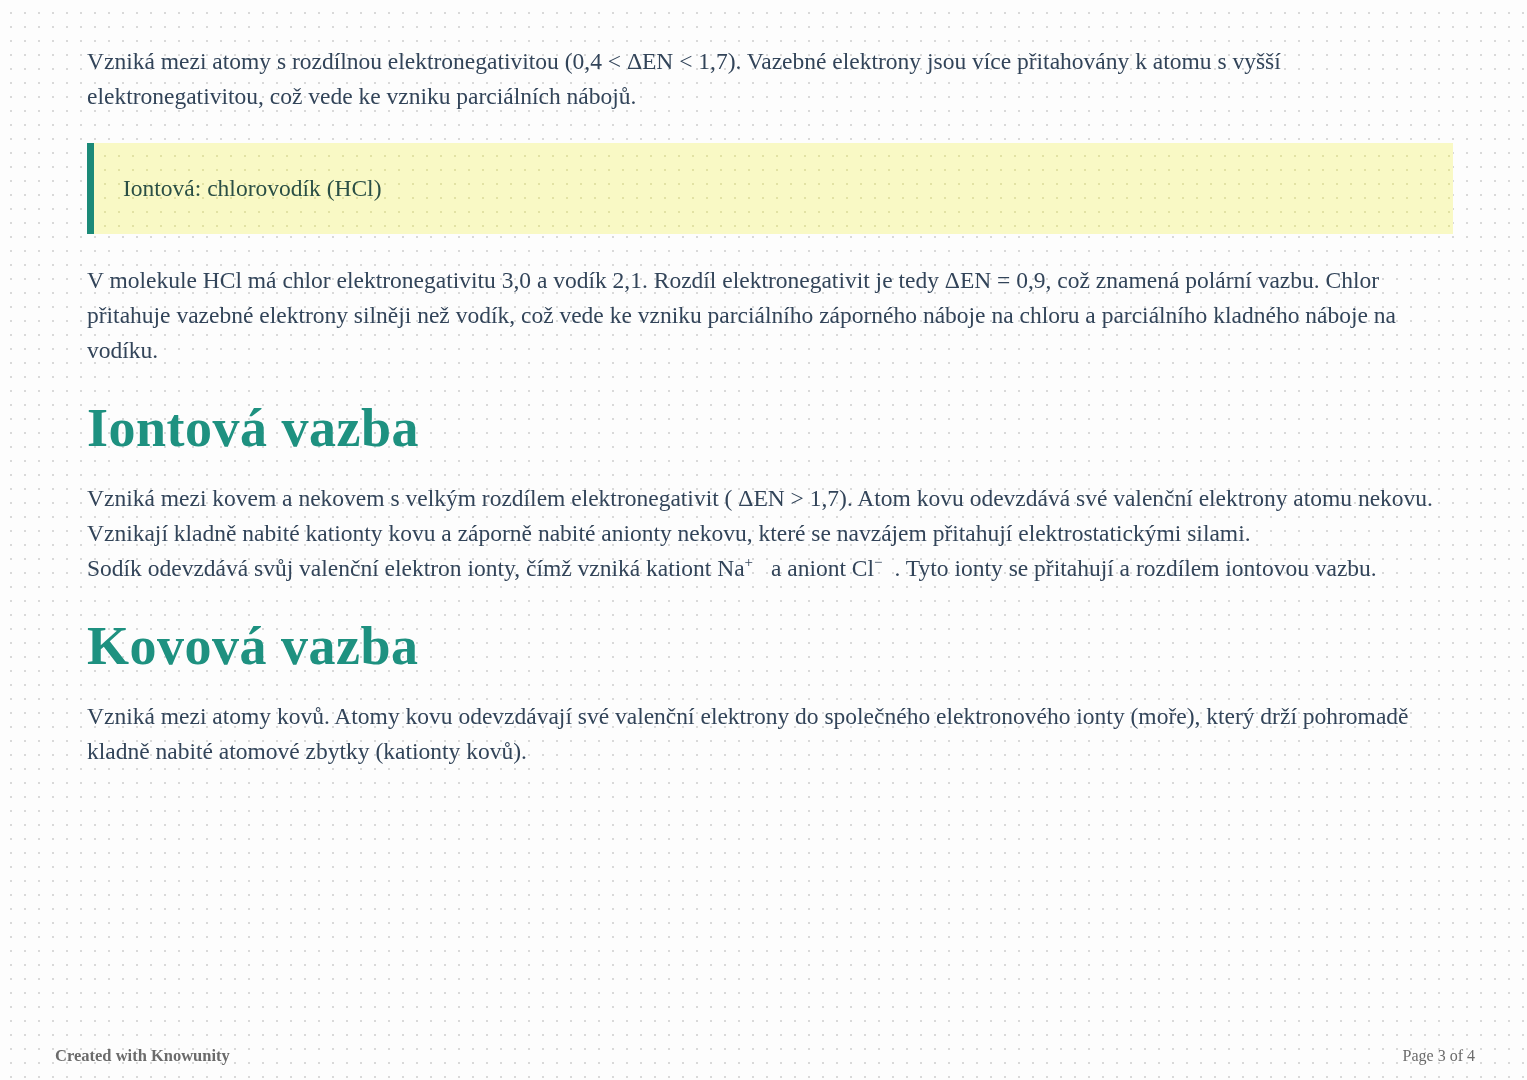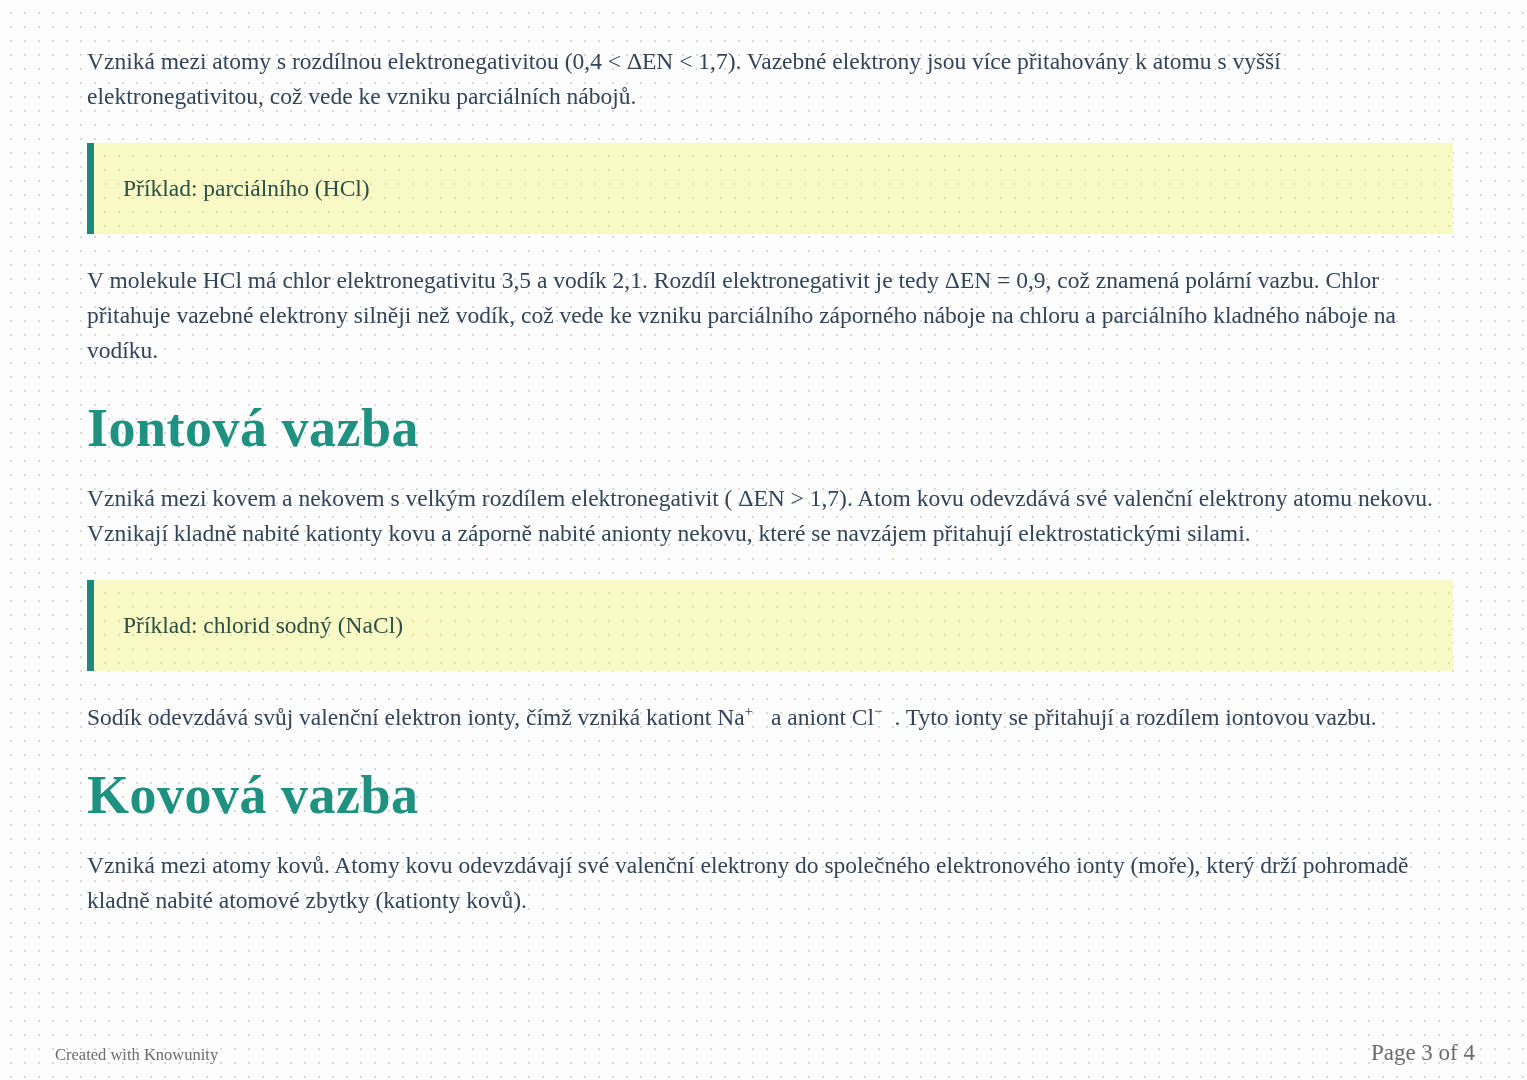--- a/index.html
+++ b/index.html
@@ -64,50 +64,47 @@
     position: absolute;
     left: 55px;
     right: 52px;
     bottom: 14px;
     display: flex;
     justify-content: space-between;
     align-items: baseline;
   }
   .footer .created {
     font-size: 16.5px;
-    font-weight: 400;
+    font-weight: 700;
     color: #6b6b6b;
   }
   .footer .pagenum {
-    font-size: 23px;
+    font-size: 16px;
     font-weight: 400;
     color: #6b6b6b;
   }
 </style>
 </head>
 <body>
 
 <div class="page">
   <main class="content">
 
     <p class="body-para">Vzniká mezi atomy s rozdílnou elektronegativitou (0,4 &lt; ΔEN &lt; 1,7). Vazebné elektrony jsou více přitahovány k atomu s vyšší elektronegativitou, což vede ke vzniku parciálních nábojů.</p>
 
     <div class="callout">
-      <p>Příklad: parciálního (HCl)</p>
+      <p>Iontová: chlorovodík (HCl)</p>
     </div>
 
-    <p class="body-para">V molekule HCl má chlor elektronegativitu 3,5 a vodík 2,1. Rozdíl elektronegativit je tedy ΔEN = 0,9, což znamená polární vazbu. Chlor přitahuje vazebné elektrony silněji než vodík, což vede ke vzniku parciálního záporného náboje na chloru a parciálního kladného náboje na vodíku.</p>
+    <p class="body-para">V molekule HCl má chlor elektronegativitu 3,0 a vodík 2,1. Rozdíl elektronegativit je tedy ΔEN = 0,9, což znamená polární vazbu. Chlor přitahuje vazebné elektrony silněji než vodík, což vede ke vzniku parciálního záporného náboje na chloru a parciálního kladného náboje na vodíku.</p>
 
     <h1 class="section-heading">Iontová vazba</h1>
 
     <p class="body-para">Vzniká mezi kovem a nekovem s velkým rozdílem elektronegativit ( ΔEN &gt; 1,7). Atom kovu odevzdává své valenční elektrony atomu nekovu. Vznikají kladně nabité kationty kovu a záporně nabité anionty nekovu, které se navzájem přitahují elektrostatickými silami.</p>
 
-    <div class="callout">
-      <p>Příklad: chlorid sodný (NaCl)</p>
-    </div>
 
     <p class="body-para"><span>Sodík odevzdává svůj valenční elektron ionty, čímž vzniká kationt Na</span><sup class="ion-charge">+</sup><span> a aniont Cl</span><sup class="ion-charge">−</sup><span>. Tyto ionty se přitahují a rozdílem iontovou vazbu.</span></p>
 
     <h1 class="section-heading">Kovová vazba</h1>
 
     <p class="body-para">Vzniká mezi atomy kovů. Atomy kovu odevzdávají své valenční elektrony do společného elektronového ionty (moře), který drží pohromadě kladně nabité atomové zbytky (kationty kovů).</p>
 
   </main>
 
   <footer class="footer">

